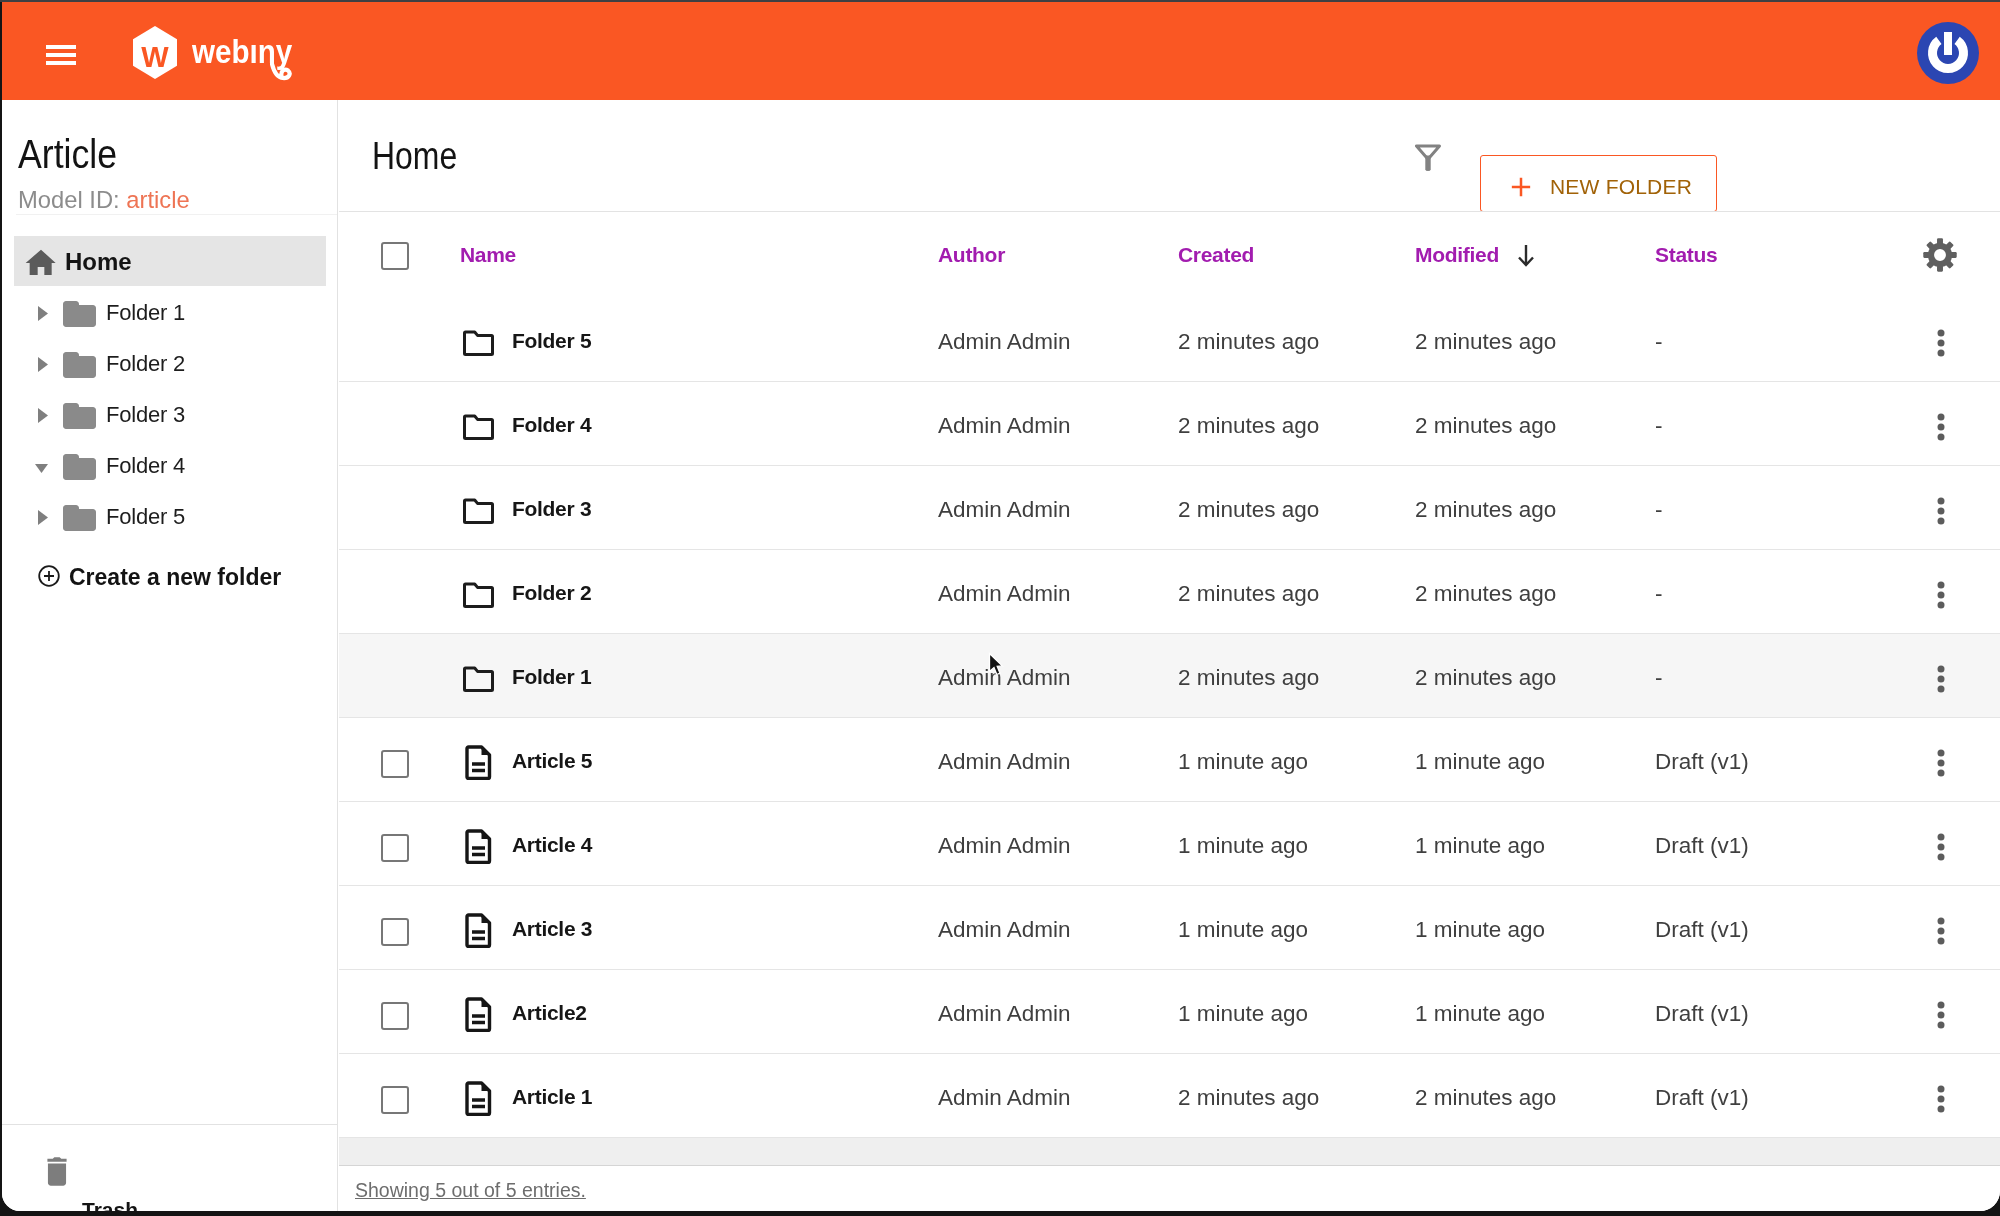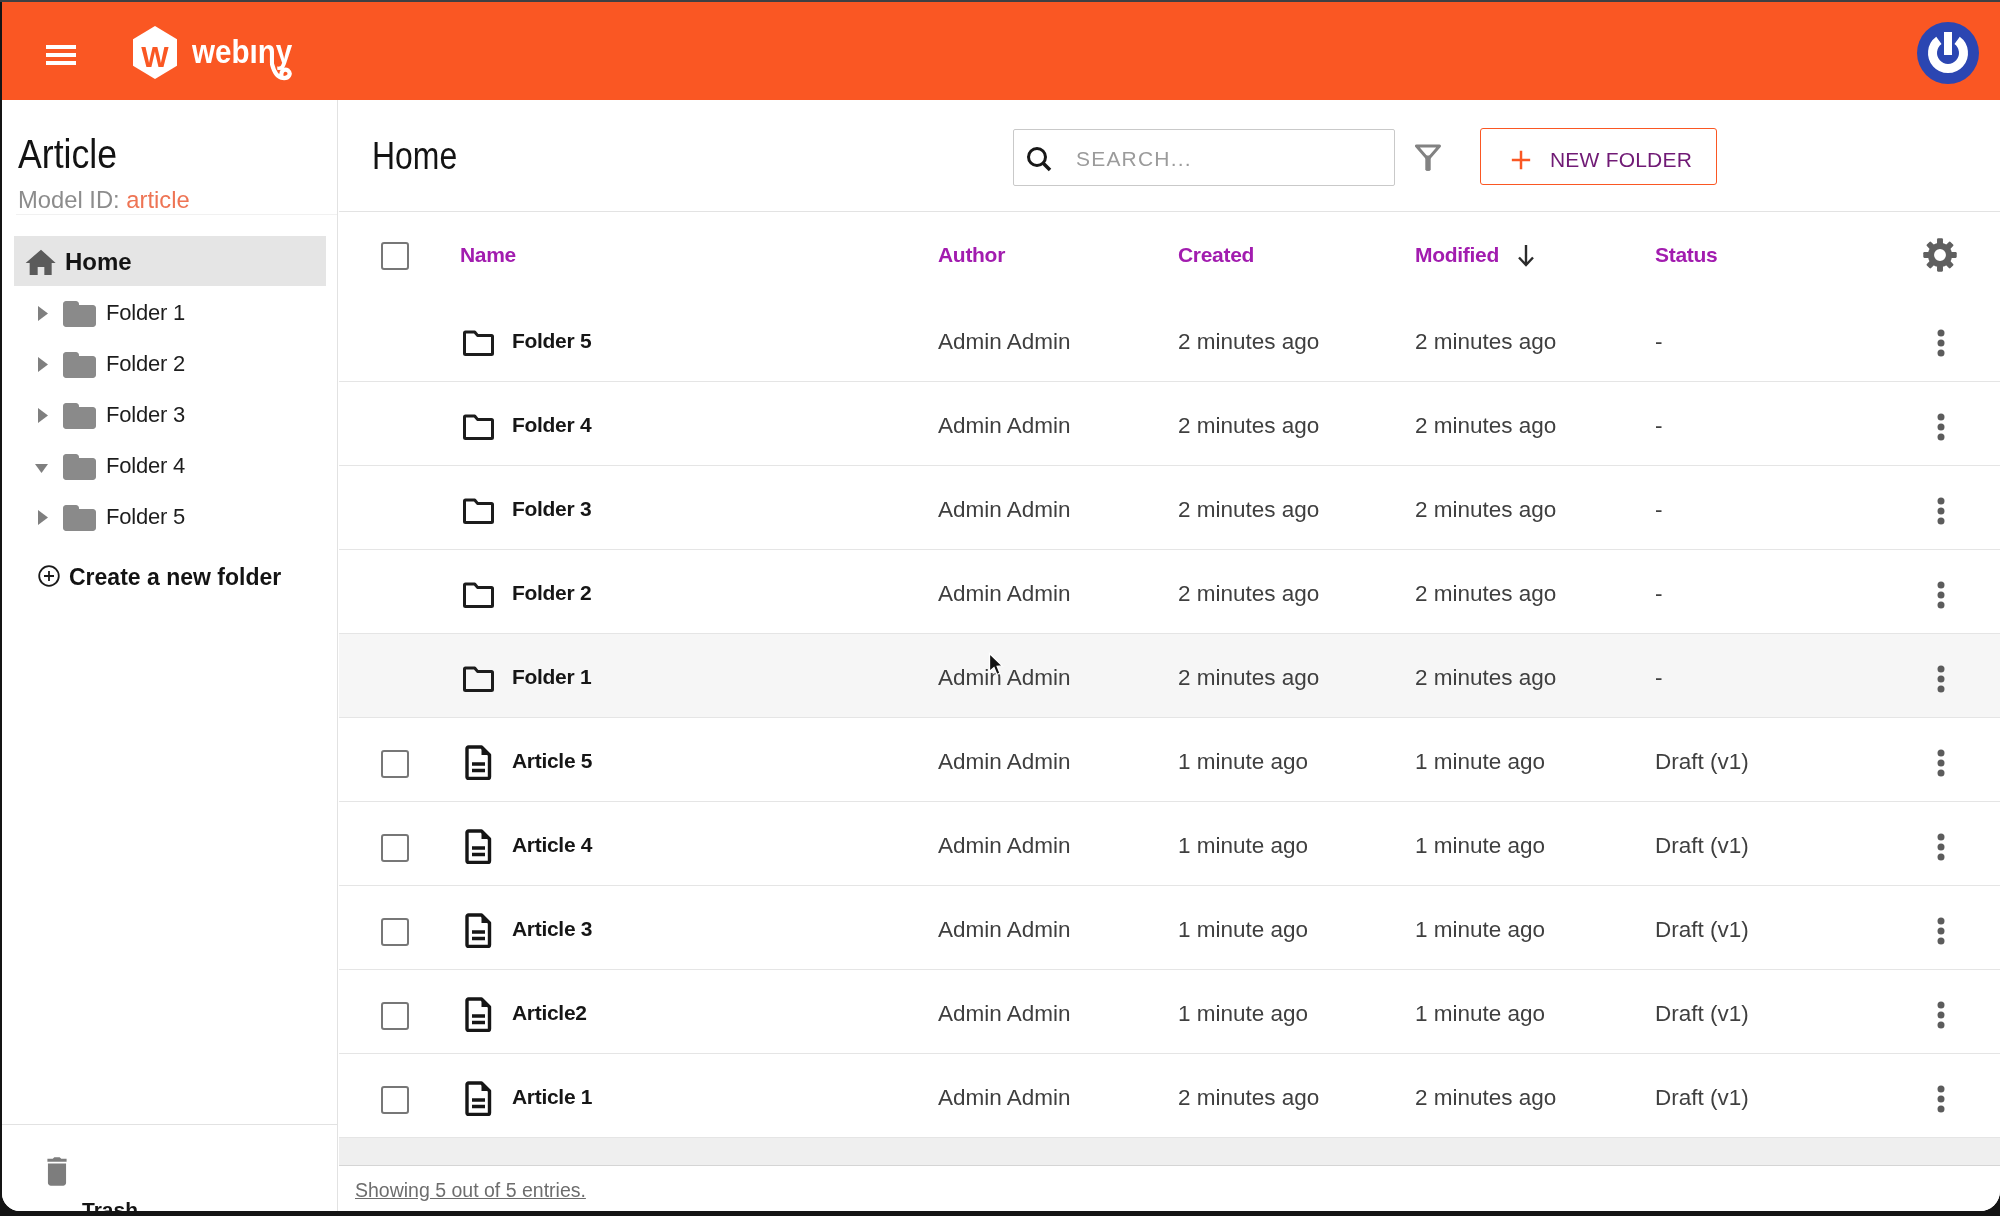--- a/index.html
+++ b/index.html
@@ -30,21 +30,21 @@
   .trash-line { position:absolute; left:0; top:1024px; width:336px; height:1px; background:#e2e2e2; }
   .trash-ico { position:absolute; left:42px; top:1055px; }
   .trash-lbl { position:absolute; left:80px; top:1098px; font-size:21px; font-weight:700; color:#141414; }
   
   .main { position:absolute; left:337px; top:98px; right:0; bottom:0; background:#fff; }
   .crumb { position:absolute; left:33px; top:35px; font-size:38px; color:#131313; transform:scaleX(.84); transform-origin:left top; }
   .search { position:absolute; left:674px; top:29px; width:382px; height:57px; border:1px solid #c9c9c9; border-radius:2px; }
   .search-ph { position:absolute; left:62px; top:17px; font-size:21px; color:#9b9b9b; letter-spacing:1.2px; }
   .filter { position:absolute; left:1076px; top:44px; }
   .btn { position:absolute; top:28px; height:57px; border-radius:3px; font-size:21px; letter-spacing:0.2px; white-space:nowrap; }
-  .btn-folder { left:1141px; width:237px; border:1.5px solid #fa5723; background:#fff; color:#701a75; }
+  .btn-folder { left:1141px; width:237px; border:1.5px solid #fa5723; background:#fff; color:#a16207;margin-top:27px; }
   .btn-article { left:1385px; width:242px; background:#fa5723; color:#fff; }
   .btn .plus { position:absolute; top:21px; width:20px; height:20px; }
   .btn .txt { position:absolute; top:19px; }
   .topline { position:absolute; left:0; top:111px; right:0; height:1px; background:#e3e3e3; }
   
   .thead { position:absolute; left:0; top:112px; right:0; height:86px; }
   .cb { position:absolute; width:28px; height:28px; border:2px solid #777; border-radius:3px; background:#fff; }
   .col-name { position:absolute; left:121px; }
   .col-author { position:absolute; left:599px; }
   .col-created { position:absolute; left:839px; }
@@ -158,27 +158,20 @@
 
     <div class="trash-line"></div>
     <svg class="trash-ico" width="26" height="32" viewBox="0 0 24 30">
         <path d="M3.5 26c0 1.5 1.2 2.8 2.8 2.8h11.4c1.6 0 2.8-1.3 2.8-2.8V8H3.5zM21 3.6h-5L14.5 2h-5L8 3.6H3v2.8h18z" fill="#7d7d7d"></path>
       </svg>
     <div class="trash-lbl">Trash</div>
   </div>
 
   <div class="main">
     <div class="crumb">Home</div>
-    <div class="search">
-      <svg style="position:absolute;left:9px;top:13px" width="32" height="32" viewBox="0 0 32 32">
-          <circle cx="14" cy="14" r="8.5" fill="none" stroke="#181818" stroke-width="3"></circle>
-          <path d="M20.5 20.5 L27 27" stroke="#181818" stroke-width="3.5"></path>
-        </svg>
-      <div class="search-ph">SEARCH...</div>
-    </div>
     <svg class="filter" width="26" height="29" viewBox="0 0 26 29">
         <path d="M1.5 2 L24.5 2 L13 15.2 Z" fill="#ffffff" stroke="#828282" stroke-width="3" stroke-linejoin="round"></path>
         <path d="M10.3 11.5 h5.4 v14 q-0.2 1.6 -2.7 1.6 q-2.5 0 -2.7 -1.6 Z" fill="#828282"></path>
       </svg>
     <div class="btn btn-folder">
       <svg class="plus" style="left:30px" viewBox="0 0 24 24">
           <path d="M12 1 v22 M1 12 h22" stroke="#fa5723" stroke-width="3"></path>
         </svg>
       <div class="txt" style="left:69px">NEW FOLDER</div>
     </div>

